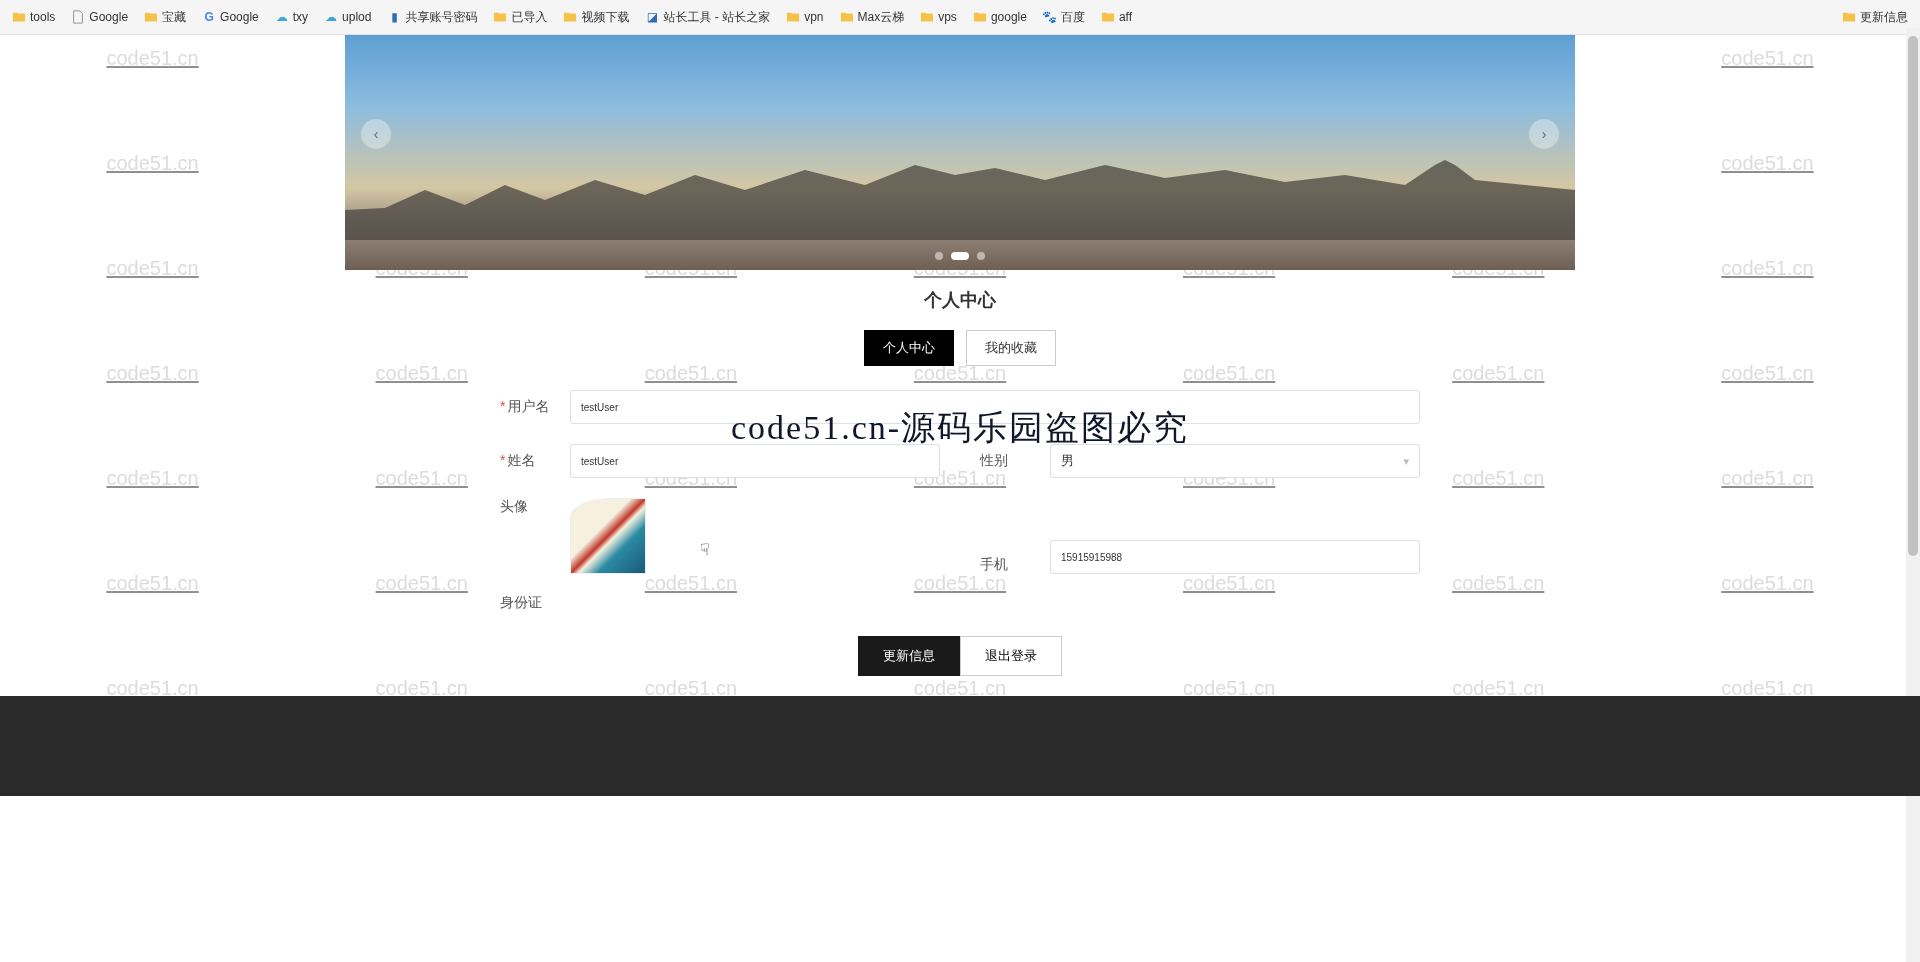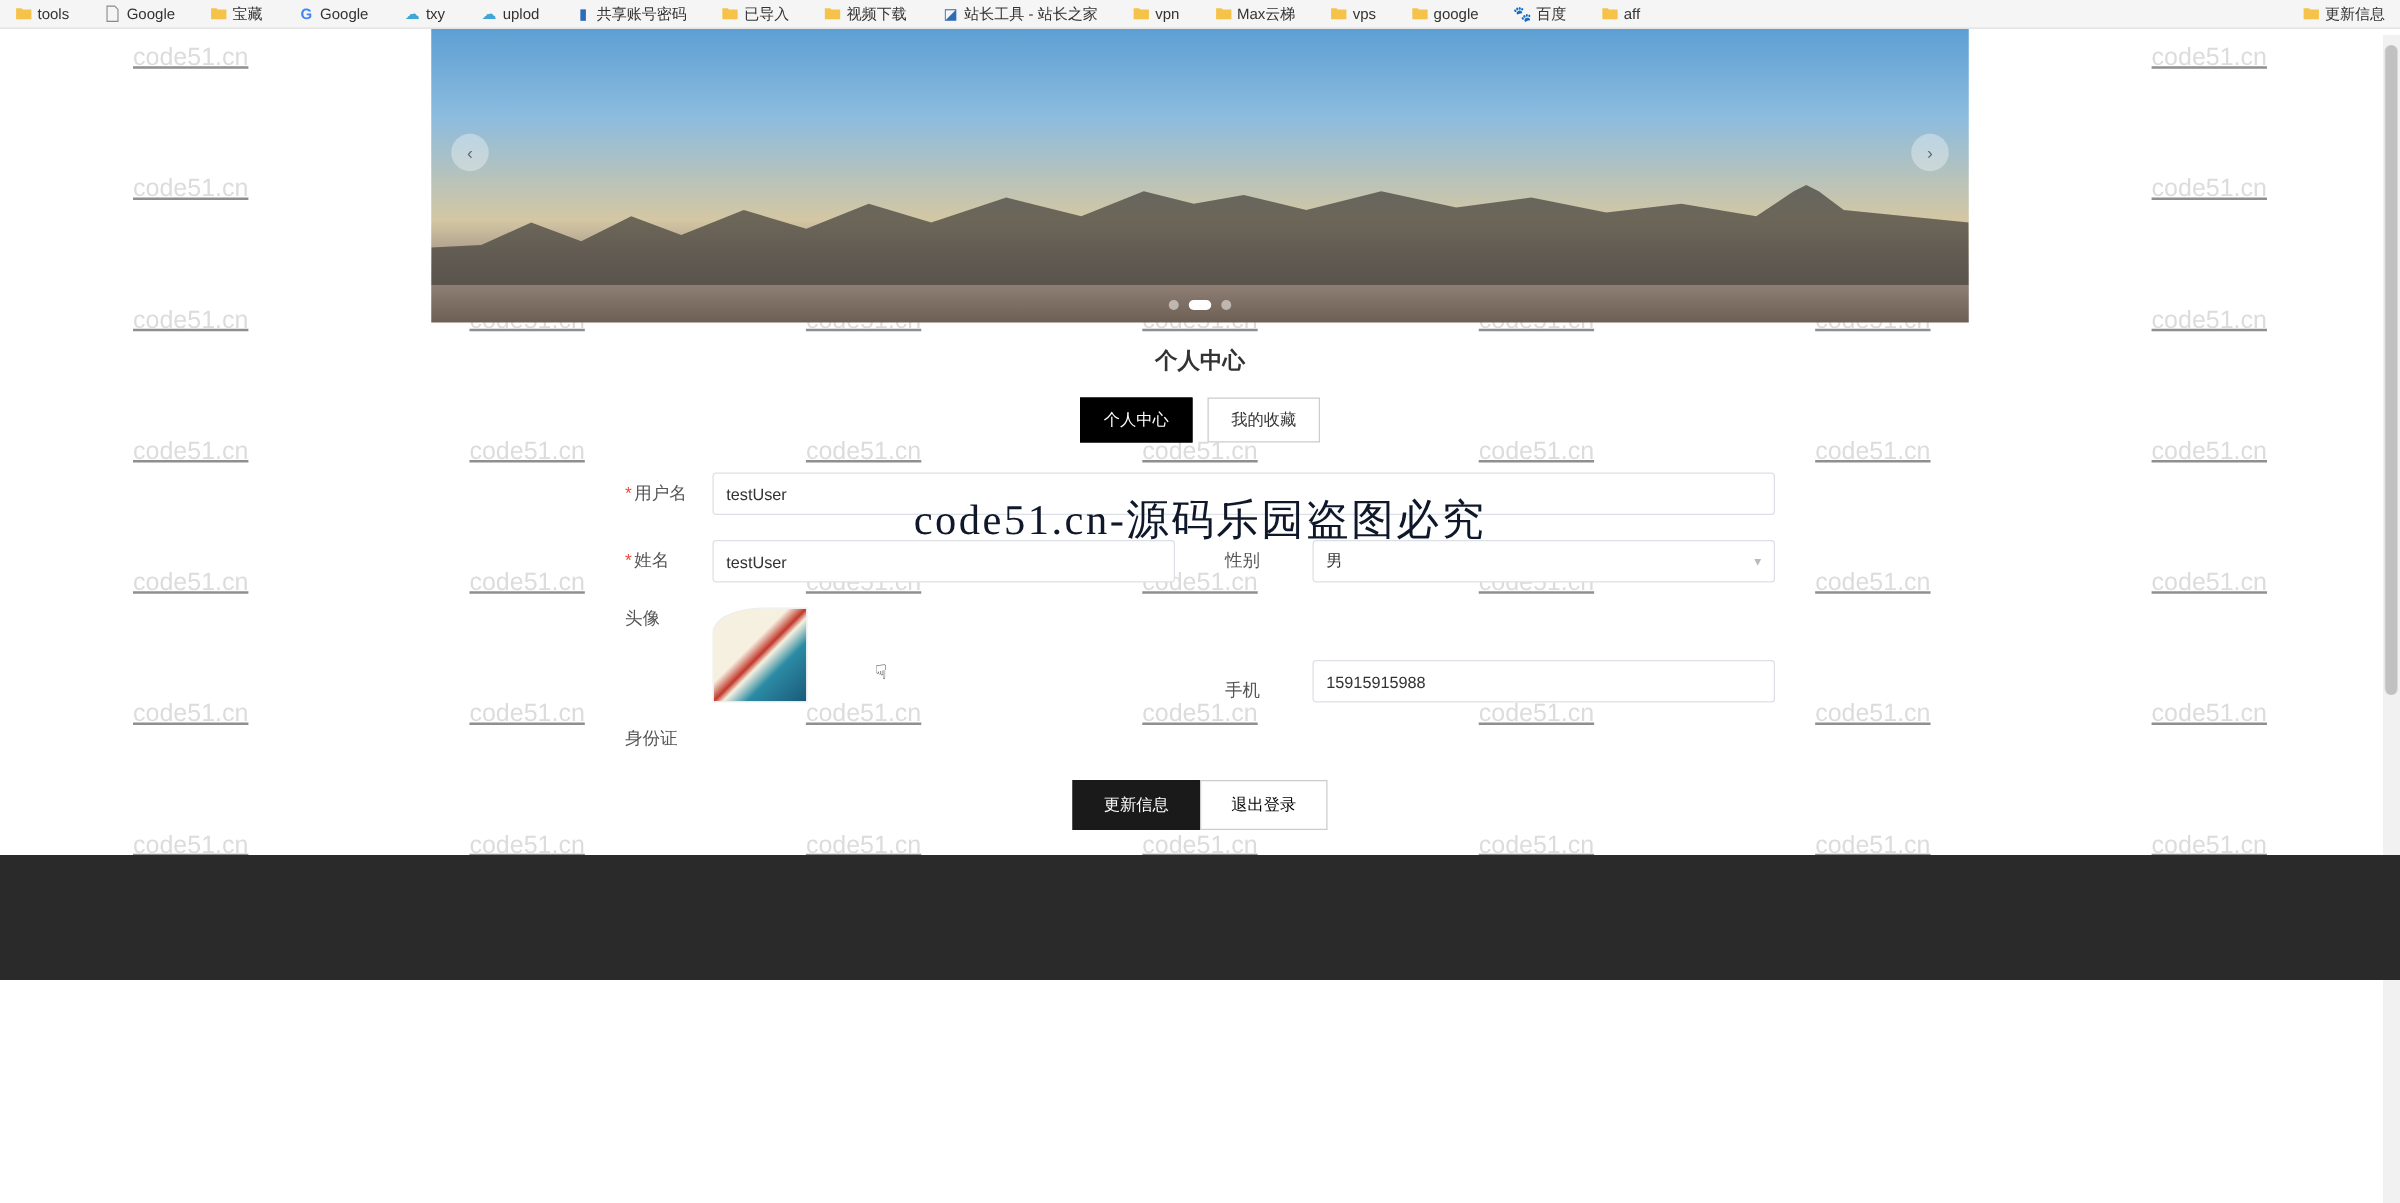--- a/index.html
+++ b/index.html
@@ -1,19 +1,19 @@
 <!DOCTYPE html>
 <html><head>
 <meta charset="utf-8">
 <style>
 * { margin: 0; padding: 0; box-sizing: border-box; }
 body { font-family: "Microsoft YaHei", Arial, sans-serif; font-size: 13px; color: #333; background: #fff; }
 
 
-.bookmarks-bar { height: 23px; background: #f5f5f5; border-bottom: 1px solid #e0e0e0; display: flex; align-items: center; padding: 0 6px; gap: 16px; }
+.bookmarks-bar { height: 35px; background: #f5f5f5; border-bottom: 1px solid #e0e0e0; display: flex; align-items: center; padding: 0 6px; gap: 4px; }
 .bookmark { display: flex; align-items: center; gap: 4px; padding: 2px 6px; font-size: 12px; color: #333; cursor: pointer; white-space: nowrap; }
 .bm-icon { width: 14px; height: 14px; display: inline-flex; align-items: center; justify-content: center; }
 .folder-icon svg { fill: #f5c34a; }
 .page-icon svg { fill: #888; }
 .spacer { flex: 1; }
 
 
 .page-wrap { position: relative; }
 .watermark-layer { position: absolute; top: 0; left: 0; right: 0; bottom: 0; pointer-events: none; z-index: 1; overflow: hidden; text-decoration: underline; }
 .wm-row { display: flex; justify-content: space-between; color: #bfbfbf; font-size: 20px; opacity: 0.55; padding: 0 18px; }
@@ -37,21 +37,21 @@
 .tab.active { background: #000; color: #fff; border-color: #000; }
 
 
 .form { width: 920px; margin: 0 auto; }
 .form-row { display: flex; gap: 40px; margin-bottom: 20px; }
 .form-col { flex: 1; display: flex; align-items: center; }
 .form-col.avatar-col { align-items: flex-start; }
 .lbl { width: 70px; text-align: left; padding-right: 10px; font-size: 14px; color: #555; }
 .req { color: #e74c3c; margin-right: 2px; }
 .ctrl { flex: 1; }
-.input { width: 100%; height: 34px; border: 1px solid #dcdfe6; border-radius: 3px; padding: 0 10px; font-size: 13px; color: #333; outline: none; }
+.input { width: 100%; height: 34px; border: 1px solid #dcdfe6; border-radius: 3px; padding: 0 10px; font-size: 10px; color: #333; outline: none; }
 .select { width: 100%; height: 34px; border: 1px solid #dcdfe6; border-radius: 3px; padding: 0 10px; font-size: 13px; display: flex; align-items: center; justify-content: space-between; cursor: pointer; background: #fff; }
 .select .caret { color: #bbb; font-size: 11px; }
 .avatar-box { width: 76px; height: 76px; border: 1px solid #eee; cursor: pointer; background: linear-gradient(135deg, #f5f0e0 40%, #c0392b 50%, #f5f0e0 55%, #2b8aa3 68%, #1a5a7a 100%); border-top-left-radius: 40px 20px; overflow: hidden; }
 
 
 .actions { display: flex; justify-content: center; margin: 24px 0 0; }
 .btn { padding: 10px 24px; border: 1px solid #ccc; font-size: 13px; cursor: pointer; background: #fff; }
 .btn.primary { background: #1a1a1a; color: #fff; border-color: #1a1a1a; }
 
 

